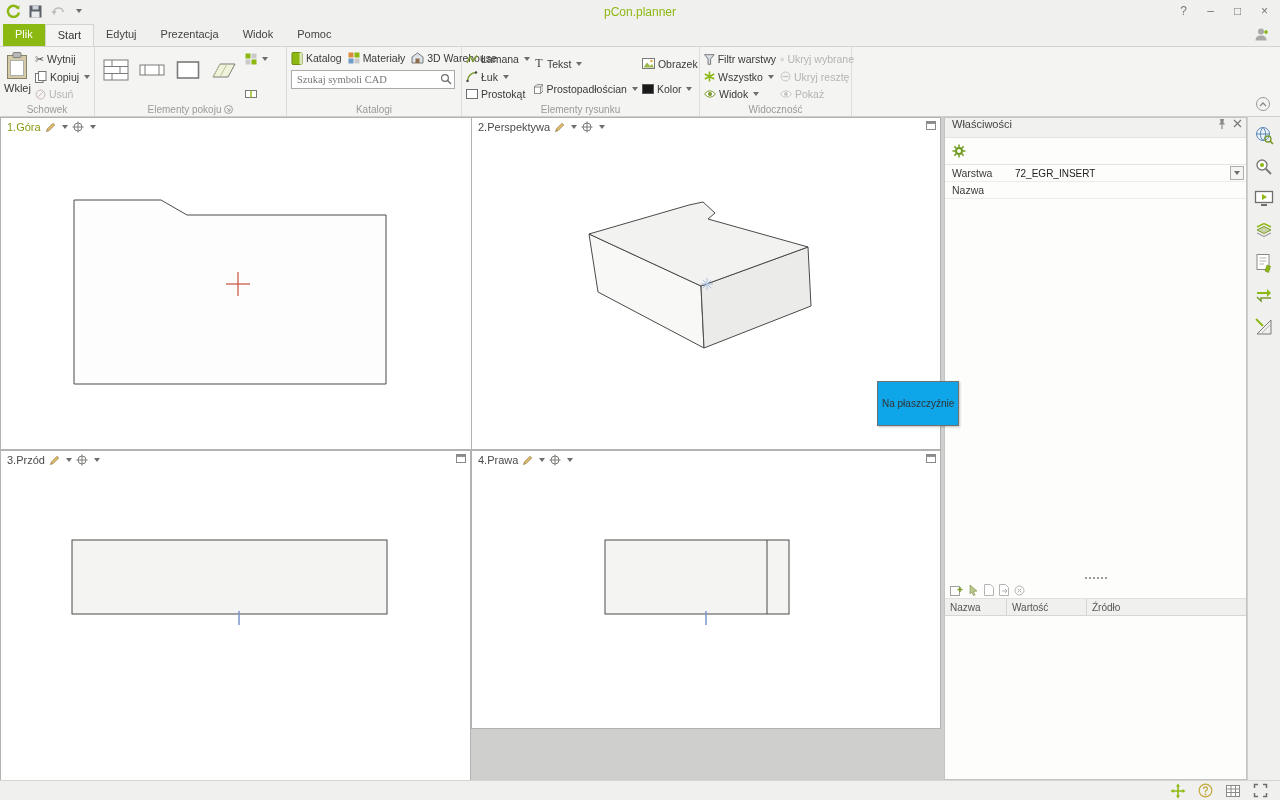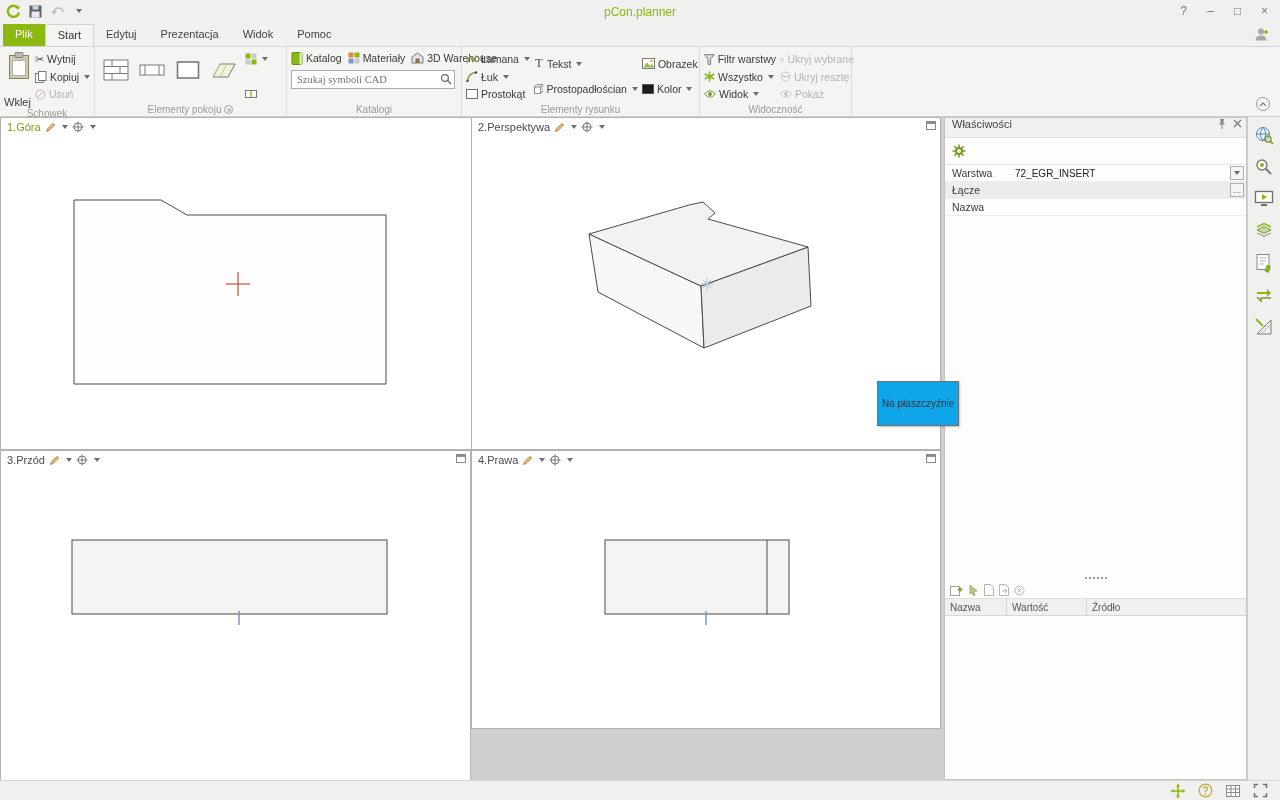--- a/index.html
+++ b/index.html
@@ -21,21 +21,21 @@
   .tab{padding:4px 12px 3px;color:#444;cursor:default}
   .tab.plik{background:#8cb812;color:#fff}
   .tab.active{background:#f4f4f2;border:1px solid #d3d3d0;border-bottom:none;color:#333}
   .user-ico{position:absolute;right:10px;top:3px}
 
   
   .ribbon{position:absolute;left:0;top:46px;width:1280px;height:71px;background:#f4f4f2;border-top:1px solid #d3d3d0;border-bottom:1px solid #cfcfcc;display:flex}
   .rgroup{height:100%;border-right:1px solid #ddddd9;display:flex;flex-direction:column}
   .rc{flex:1;padding:3px 4px 0;display:flex;gap:4px}
   .glabel{height:14px;font-size:10px;color:#9a9a96;text-align:center;display:flex;align-items:center;justify-content:center;gap:3px;white-space:nowrap}
-  .bigbtn{display:flex;flex-direction:column;align-items:flex-end;justify-content:flex-start;width:38px;padding-top:2px;gap:16px;cursor:default}
+  .bigbtn{display:flex;flex-direction:column;align-items:center;justify-content:flex-start;width:38px;padding-top:2px;gap:2px;cursor:default}
   .bigicon{width:34px;height:40px;display:flex;align-items:center;justify-content:center;cursor:default}
   .scol{display:flex;flex-direction:column;justify-content:space-between;height:53px;padding:1px 0}
   .sitem{display:flex;align-items:center;gap:3px;height:16px;white-space:nowrap;cursor:default;font-size:10.5px}
   .sitem.disabled{color:#b4b4b2}
   .arr{display:inline-block;width:0;height:0;border-left:3px solid transparent;border-right:3px solid transparent;border-top:4px solid #6d6d6d;margin-left:2px}
   .scis{font-size:11px;color:#555;line-height:1}
   .searchwrap{position:relative;width:164px;height:19px;margin-top:3px}
   .searchwrap input{width:164px;height:19px;border:1px solid #ababab;background:#fff;font-size:10.5px;padding:0 20px 0 5px;color:#555;font-family:Liberation Serif, serif}
   .searchwrap .mag{position:absolute;right:3px;top:3px}
   .kolor-swatch{width:12px;height:10px;background:#1a1a1a;border:1px solid #555}
@@ -530,25 +530,20 @@
             </svg>
         </span>
       </div>
       <div class="pgrid">
         <div class="prow">
           <span class="plabel">Warstwa</span>
           <span class="pvalue">72_EGR_INSERT</span>
           <span class="pbtn">
               <span class="arr" style="margin:0"></span>
             </span>
-        </div>
-        <div class="prow hl">
-          <span class="plabel">Łącze</span>
-          <span class="pvalue"></span>
-          <span class="pbtn">…</span>
         </div>
         <div class="prow">
           <span class="plabel">Nazwa</span>
           <span class="pvalue"></span>
         </div>
       </div>
       <div class="spacer"></div>
       <div class="dotsrow">
           <span class="dots"></span>
         </div>

